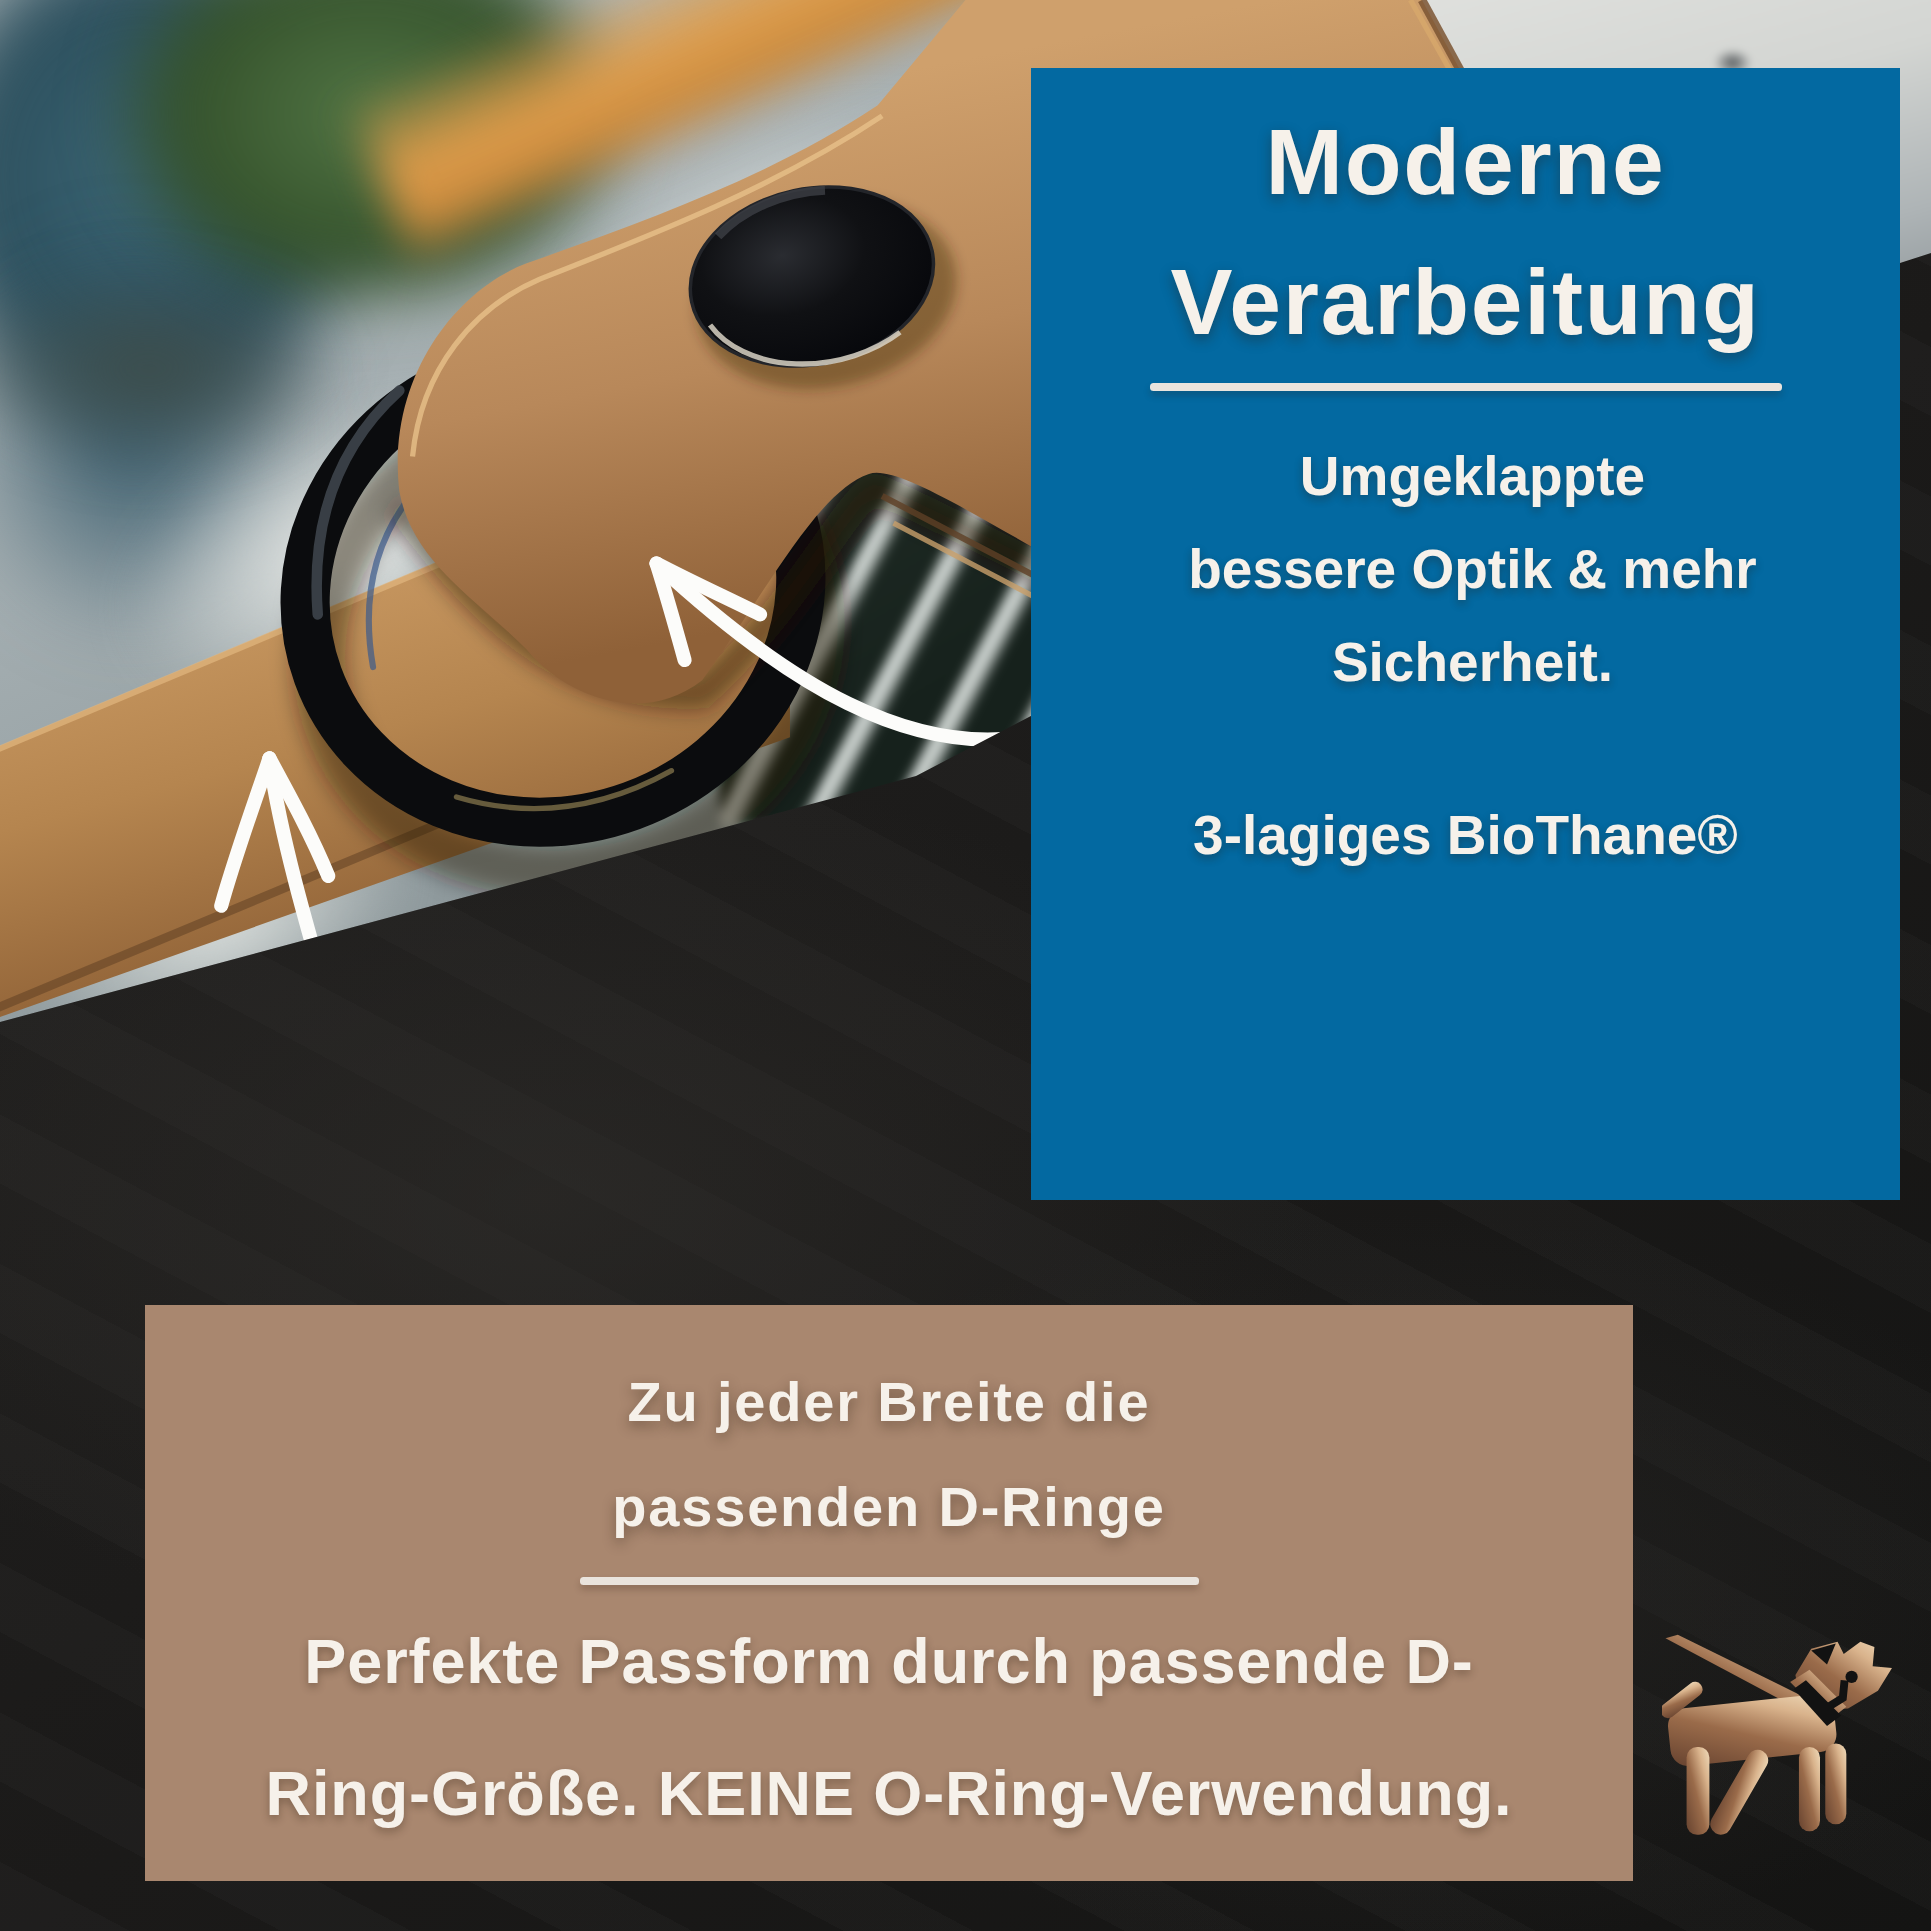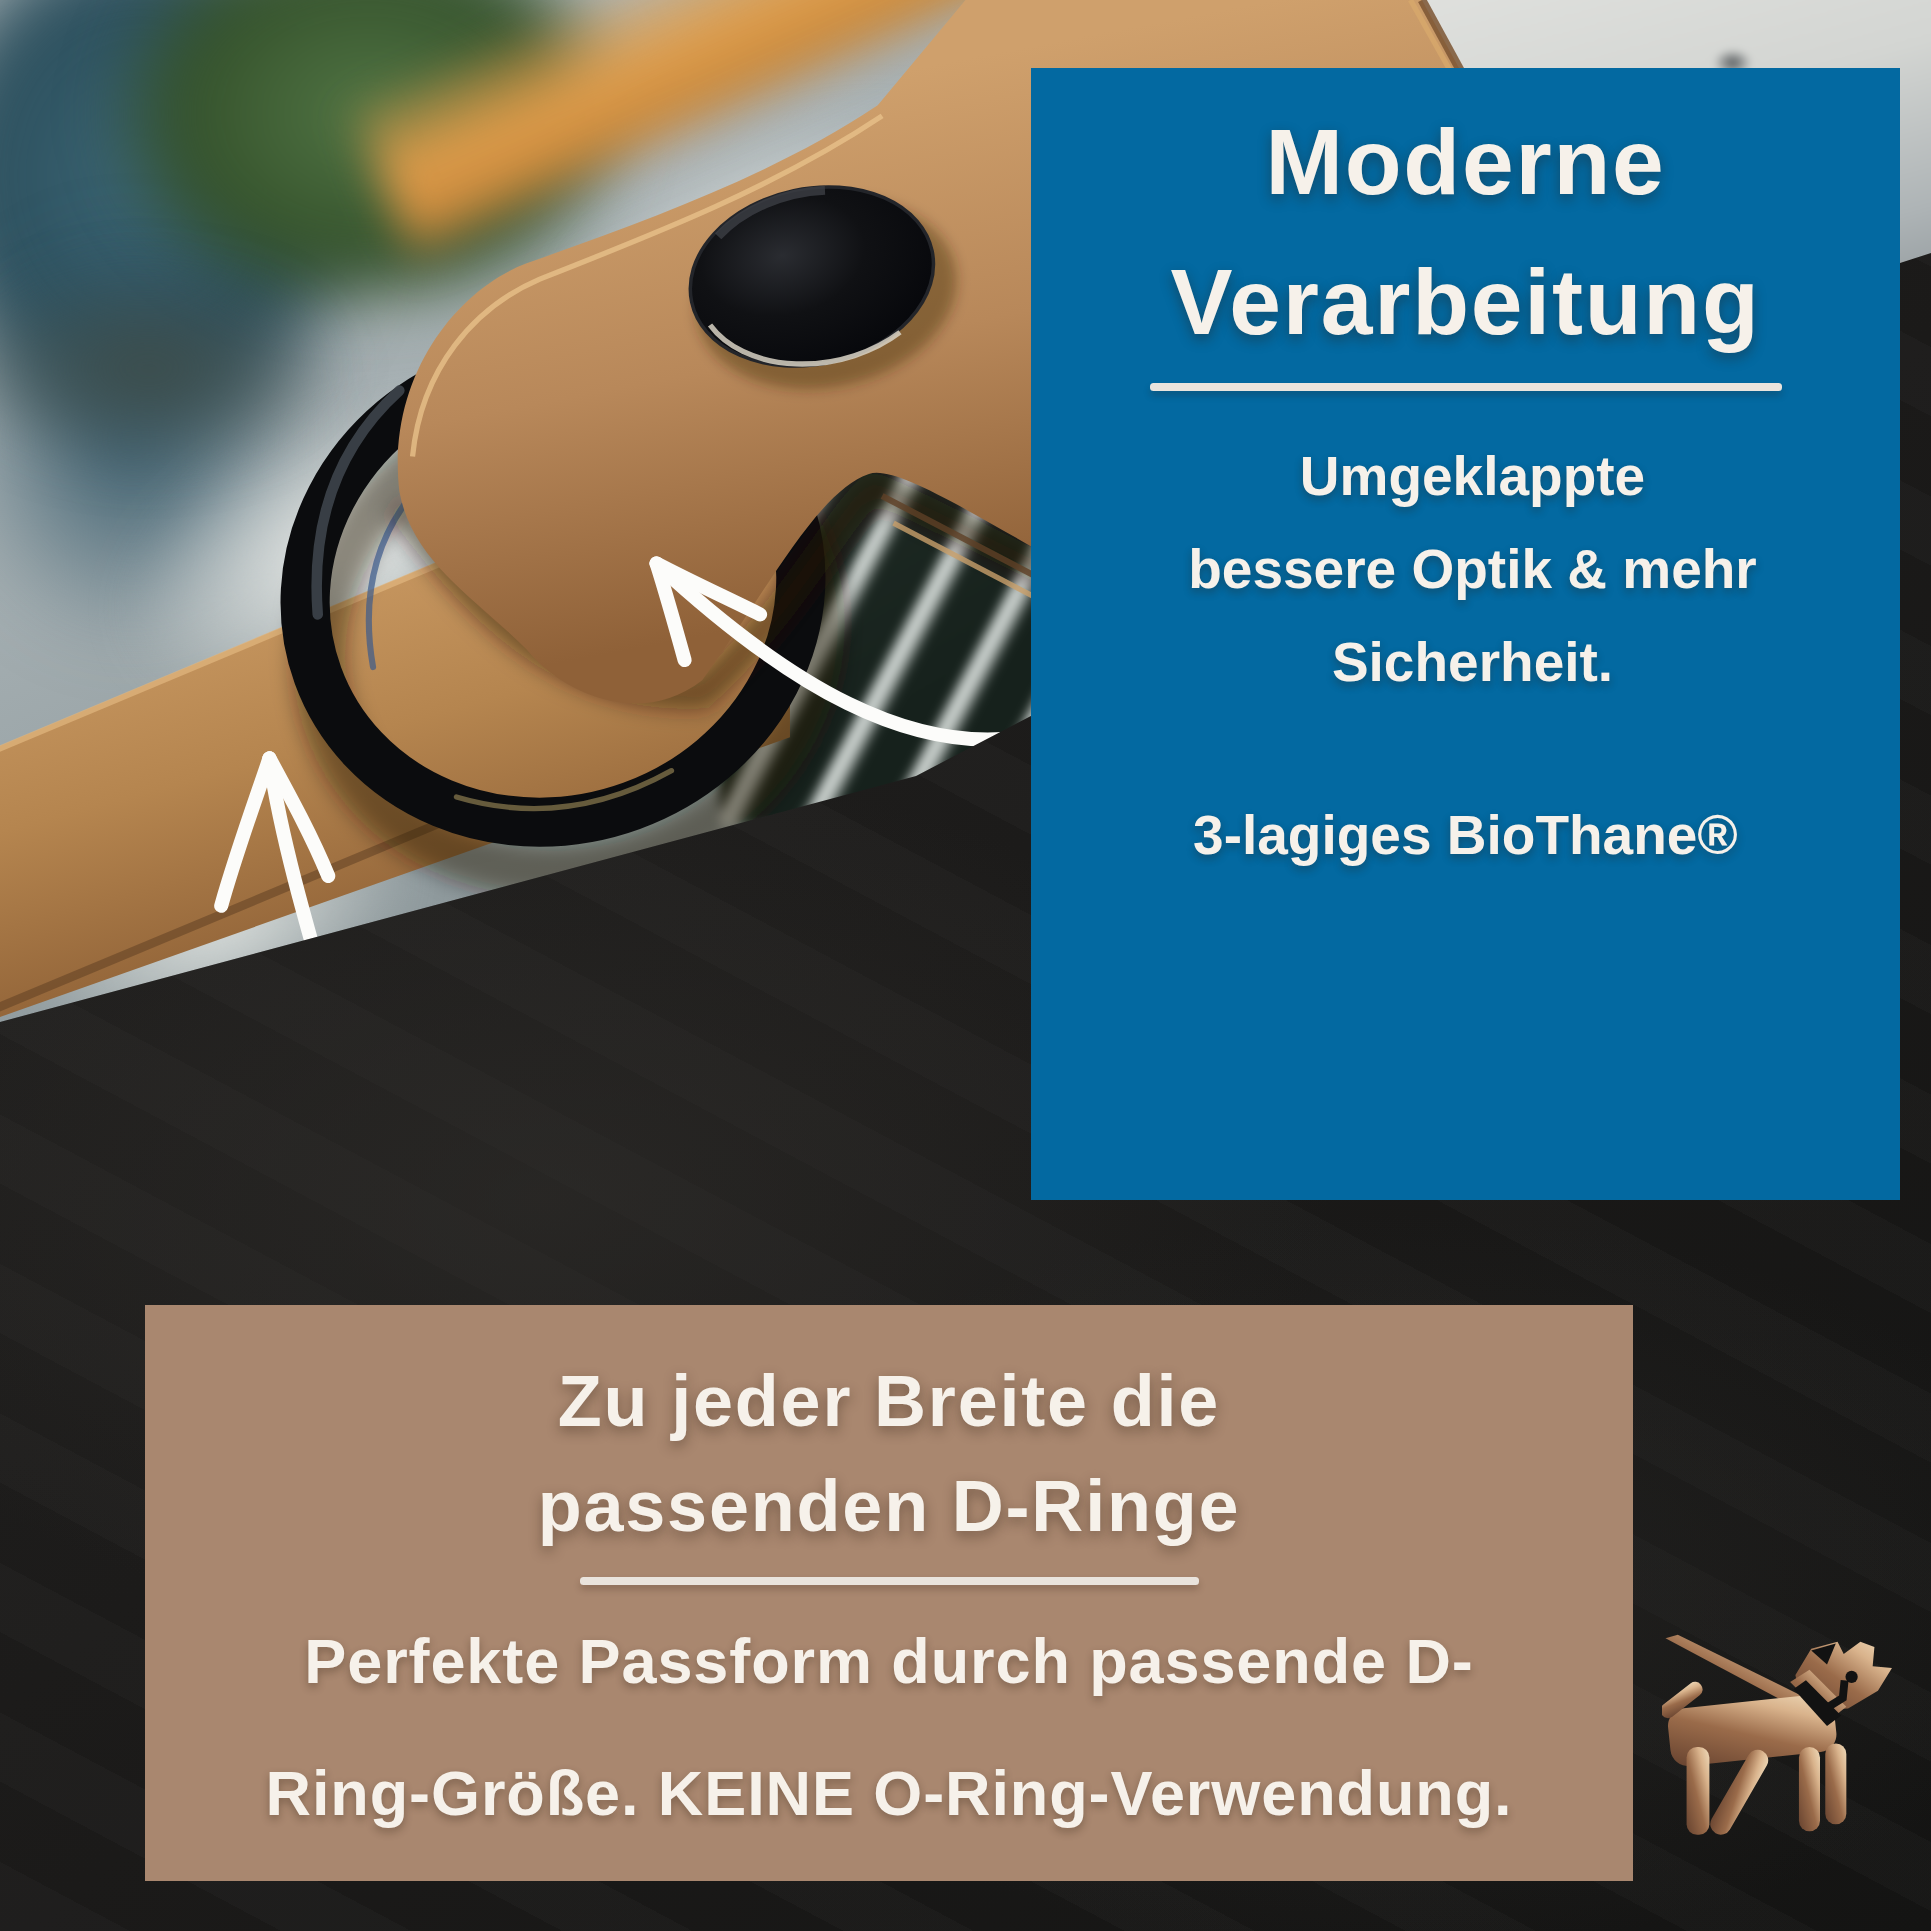--- a/index.html
+++ b/index.html
@@ -45,21 +45,21 @@
       repeating-linear-gradient(28deg,rgba(255,255,255,.02) 0 61px,rgba(0,0,0,0) 61px 132px),
       linear-gradient(140deg,#232221 0%,#1b1a19 55%,#141413 100%);}
   .photo-svg{position:absolute;left:0;top:0;}
 
   
   .panel{position:absolute;color:#f6f1ea;text-align:center;}
   .panel-right{left:1031px;top:68px;width:869px;height:1132px;background:#0369a1;}
   .panel-bottom{left:145px;top:1305px;width:1488px;height:576px;background:#a9876f;}
   .p-title{font-weight:700;letter-spacing:1.8px;text-shadow:0 5.3px 12.3px rgba(40,24,12,.38);}
   .panel-right .p-title{font-size:93px;line-height:140px;padding-top:24px;}
-  .panel-bottom .p-title{font-size:72px;line-height:105px;padding-top:44px;}
+  .panel-bottom .p-title{font-size:56px;line-height:105px;padding-top:44px;}
   .divider{height:8px;background:#eae4dd;border-radius:3.5px;margin:0 auto;
            box-shadow:0 4.4px 7px rgba(40,24,12,.22);}
   .panel-right .divider{width:632px;margin-top:10.5px;}
   .panel-bottom .divider{width:619px;margin-top:17.6px;}
   .p-body{font-weight:700;text-shadow:0 4.4px 8.8px rgba(40,24,12,.32);}
   .panel-right .p-body{font-size:55px;line-height:93px;}
   .panel-right .body-1{margin-top:39px;padding-left:14px;}
   .panel-right .body-2{margin-top:80px;text-align:center;}
   .panel-bottom .p-body{font-size:63px;line-height:132px;margin-top:10.5px;letter-spacing:0.9px;}
 

